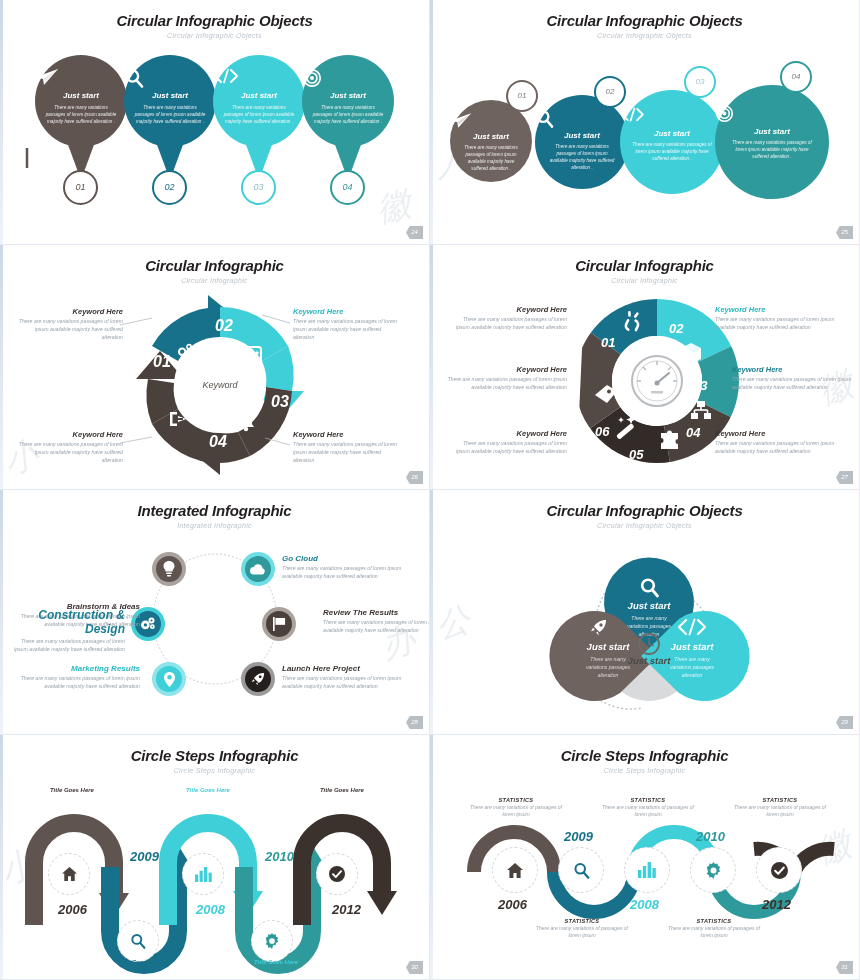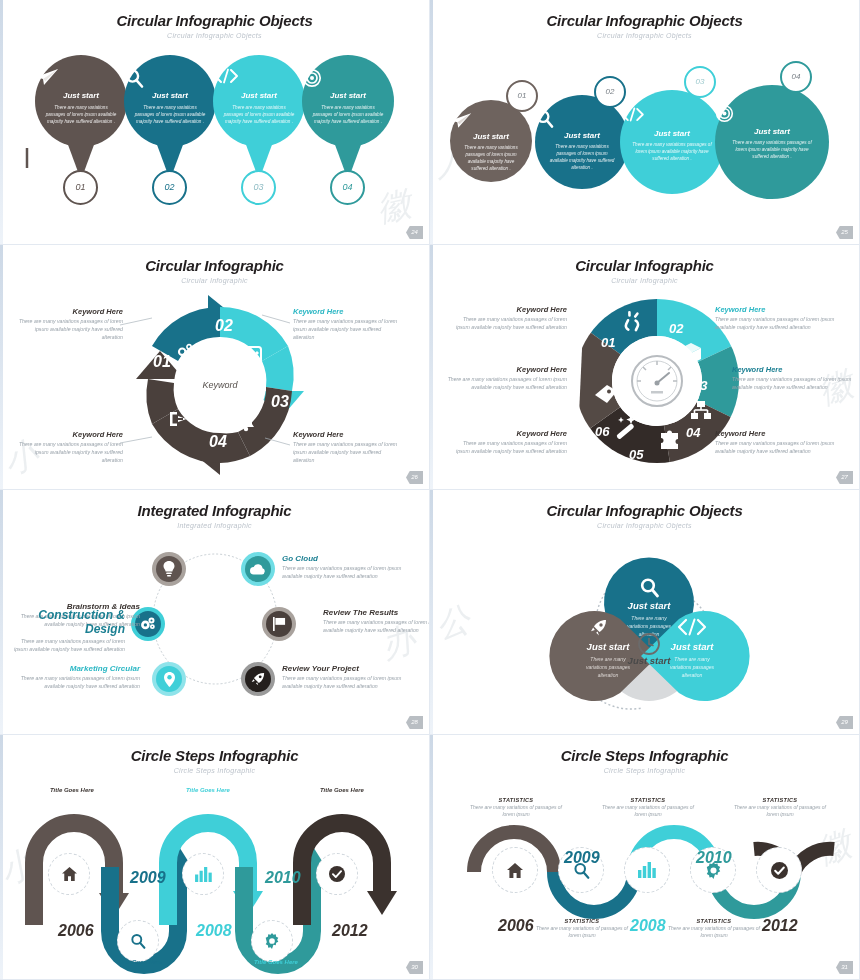--- a/index.html
+++ b/index.html
@@ -95,21 +95,21 @@
     position: absolute; left: 4px; top: 4px; width: 26px; height: 26px;
     border-radius: 50%; display: flex; align-items: center; justify-content: center;
   }
 
   
   .iconcirc {
     position: absolute; border-radius: 50%;
     background: #fff; border: 1px dashed #cfd6dc;
     display: flex; align-items: center; justify-content: center;
   }
-  .yearlbl { position: absolute; font-size: 16px; font-weight: bold; margin-top: 20px; }
+  .yearlbl { position: absolute; font-size: 13px; font-weight: bold; }
   .steplbl { position: absolute; font-size: 6px; font-weight: bold; }
   .statlbl { position: absolute; text-align: center; }
   .statlbl .st { font-size: 5.6px; font-weight: bold; color: #3b3431; letter-spacing: .3px; }
   .statlbl .sb { font-size: 5px; color: #9aa3ab; line-height: 1.45; margin-top: 1px; }
   svg { display: block; overflow: visible; }
 </style>
 </head>
 <body>
 
 <div id="deck">
@@ -510,34 +510,34 @@
 
       <div style="position:absolute;left:18px;top:64px;width:122px;" class="txt-right">
         <div class="kw-head" style="font-size:8px;margin-top:48px;">Brainstorm &amp; Ideas</div>
         <div class="kw-body">There are many variations passages of lorem ipsum available  majority have suffered alteration</div>
       </div>
       <div style="position:absolute;left:10px;top:118px;width:115px;" class="txt-right">
         <div class="kw-head dteal" style="font-size:12px;">Construction &amp; Design</div>
         <div class="kw-body">There are many variations passages of lorem ipsum available  majority have suffered alteration</div>
       </div>
       <div style="position:absolute;left:18px;top:174px;width:122px;" class="txt-right">
-        <div class="kw-head teal" style="font-size:8px;">Marketing Circular</div>
+        <div class="kw-head teal" style="font-size:8px;">Marketing Results</div>
         <div class="kw-body">There are many variations passages of lorem ipsum available  majority have suffered alteration</div>
       </div>
 
       <div style="position:absolute;left:282px;top:64px;width:128px;" class="txt-left">
         <div class="kw-head dteal" style="font-size:8px;">Go Cloud</div>
         <div class="kw-body">There are many variations passages of lorem ipsum available  majority have suffered alteration</div>
       </div>
       <div style="position:absolute;left:303px;top:118px;width:120px;margin-left:20px;" class="txt-left">
         <div class="kw-head" style="font-size:8px;">Review The Results</div>
         <div class="kw-body">There are many variations passages of lorem ipsum available  majority have suffered alteration</div>
       </div>
       <div style="position:absolute;left:282px;top:174px;width:125px;" class="txt-left">
-        <div class="kw-head" style="font-size:8px;">Review Your Project</div>
+        <div class="kw-head" style="font-size:8px;">Launch Here Project</div>
         <div class="kw-body">There are many variations passages of lorem ipsum available  majority have suffered alteration</div>
       </div>
 
       <div class="pagenum">28</div>
     </div>
   </div>
 
   <div class="slide">
     <div class="slide-inner">
       <div class="title">Circular Infographic Objects</div>

